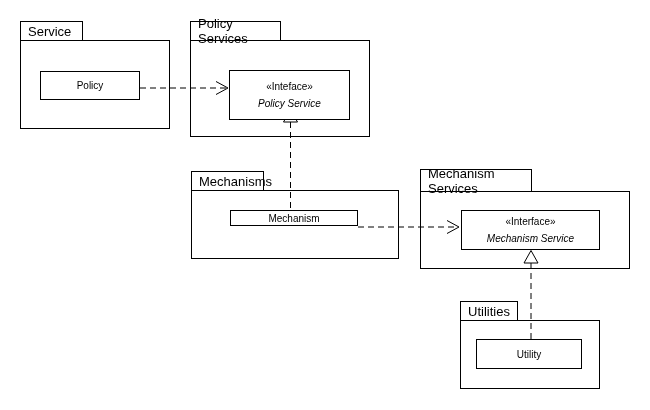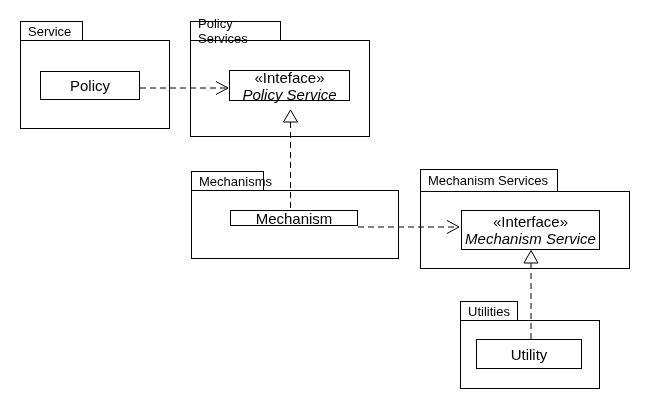--- a/index.html
+++ b/index.html
@@ -10,21 +10,21 @@
   .pkg-tab{
     position:absolute;box-sizing:border-box;border:1px solid #000;background:#fff;
     display:flex;align-items:center;padding-left:7px;font-size:13px;z-index:2;
   }
   .pkg-body{
     position:absolute;box-sizing:border-box;border:1px solid #000;background:#fff;z-index:1;
   }
   .cls{
     position:absolute;box-sizing:border-box;border:1px solid #000;background:#fff;
     display:flex;flex-direction:column;align-items:center;justify-content:center;
-    font-size:15px;text-align:center;z-index:3;line-height:17px;
+    font-size:10px;text-align:center;z-index:3;line-height:17px;
   }
   .cls .iname{font-style:italic;}
   svg.connectors{position:absolute;left:0;top:0;z-index:2;pointer-events:none;}
   svg .dash{stroke:#000;stroke-width:1;fill:none;stroke-dasharray:6 4;}
   svg .solid{stroke:#000;stroke-width:1;fill:none;}
   svg .tri{stroke:#000;stroke-width:1;fill:#ffffff;}
 </style>
 </head>
 <body>
 
@@ -58,34 +58,34 @@
   </div>
   <div class="pkg-body" style="left:20px;top:40px;width:150px;height:89px"></div>
   <div class="cls" style="left:40px;top:71px;width:100px;height:29px">
     <span>Policy</span>
   </div>
 
   <div class="pkg-tab" style="left:190px;top:21px;width:91px;height:20px">
     <span>Policy Services</span>
   </div>
   <div class="pkg-body" style="left:190px;top:40px;width:180px;height:97px"></div>
-  <div class="cls" style="left:229px;top:70px;width:121px;height:31px">
+  <div class="cls" style="left:229px;top:70px;width:121px;height:50px">
     <div class="stereo">«Inteface»</div>
     <div class="iname">Policy Service</div>
   </div>
 
   <div class="pkg-tab" style="left:191px;top:171px;width:73px;height:20px">
     <span>Mechanisms</span>
   </div>
   <div class="pkg-body" style="left:191px;top:190px;width:208px;height:69px"></div>
   <div class="cls" style="left:230px;top:210px;width:128px;height:16px">
     <span>Mechanism</span>
   </div>
 
-  <div class="pkg-tab" style="left:420px;top:169px;width:138px;height:23px">
+  <div class="pkg-tab" style="left:420px;top:169px;width:112px;height:23px">
     <span>Mechanism Services</span>
   </div>
   <div class="pkg-body" style="left:420px;top:191px;width:210px;height:78px"></div>
   <div class="cls" style="left:461px;top:210px;width:139px;height:40px">
     <div class="stereo">«Interface»</div>
     <div class="iname">Mechanism Service</div>
   </div>
 
   <div class="pkg-tab" style="left:460px;top:301px;width:58px;height:20px">
     <span>Utilities</span>

